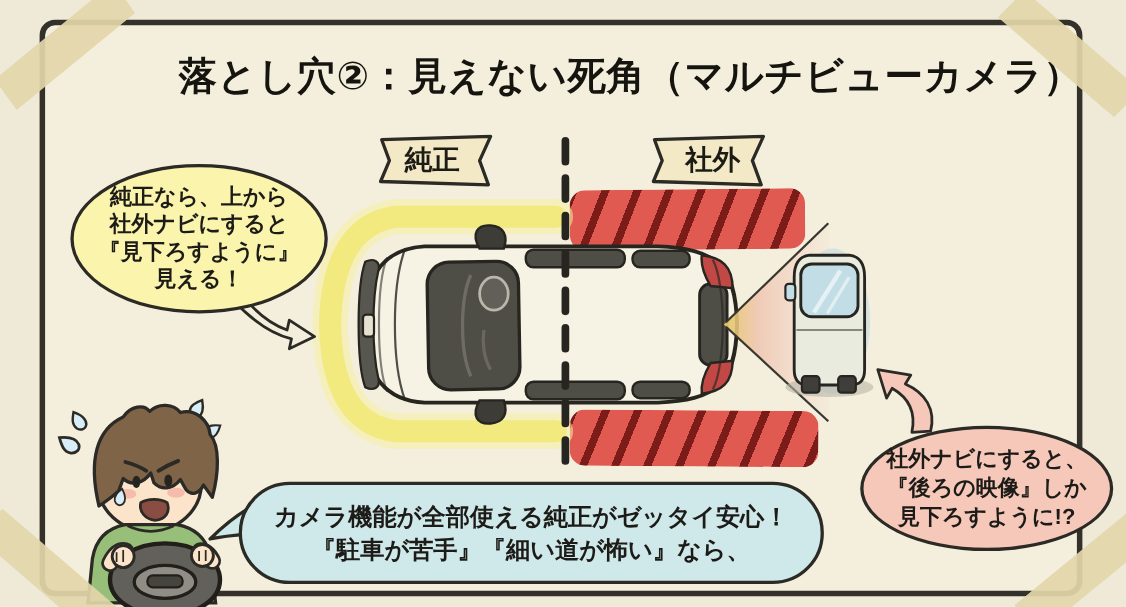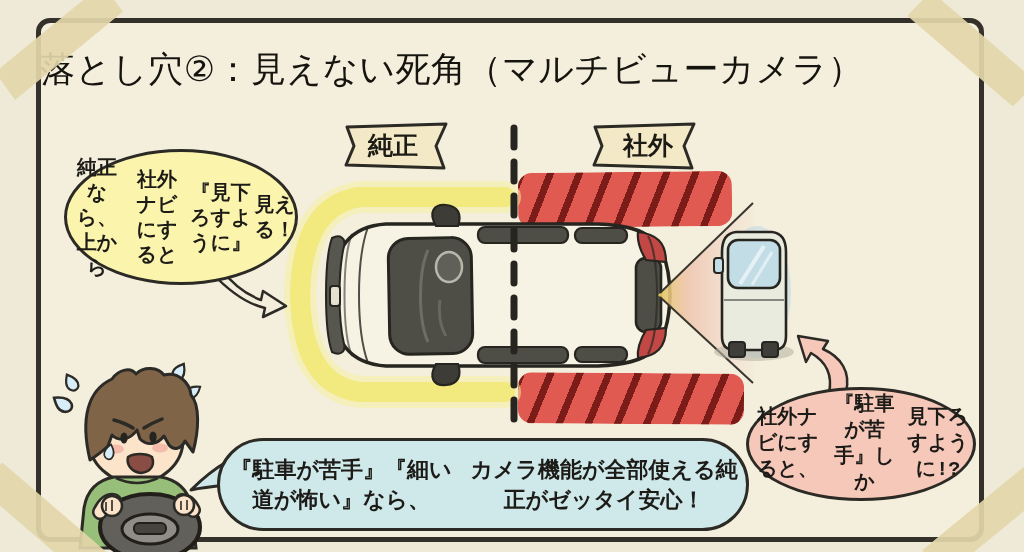--- a/index.html
+++ b/index.html
@@ -5,36 +5,36 @@
   html,body{margin:0;padding:0;background:#e9e3cf;}
   .stage{position:relative;width:1024px;height:552px;overflow:hidden;
          background:#efe9d7;font-family:"Liberation Sans","DejaVu Sans",sans-serif;}
   .frame{position:absolute;left:36px;top:18px;width:948px;height:524px;box-sizing:border-box;
          border:5px solid #34312a;border-radius:14px;background:#f4efdc;z-index:1;}
   .hatch{position:absolute;z-index:2;border-radius:14px;background-color:#e15a51;
          background-image:repeating-linear-gradient(112deg,#7c1c19 0 7px,rgba(0,0,0,0) 7px 27px);}
   .hatch-top{left:518px;top:172px;width:214px;height:55px;transform:rotate(-0.6deg);}
   .hatch-bottom{left:518px;top:373px;width:226px;height:51px;transform:rotate(0.4deg);}
   #art{position:absolute;left:0;top:0;z-index:3;}
-  .title{position:absolute;left:40px;top:46px;width:944px;z-index:4;text-align:left;
-         font-size:35px;font-weight:400;color:#15140f;letter-spacing:0.5px;}
+  .title{position:absolute;left:40px;top:46px;width:944px;z-index:4;text-align:right;
+         font-size:35px;font-weight:700;color:#15140f;letter-spacing:0.5px;}
   .banner{position:absolute;width:122px;height:48px;z-index:4;}
   .banner-left{left:332px;top:122px;}
   .banner-right{left:587px;top:122px;}
   .banner svg{position:absolute;left:0;top:0;}
   .banner-text{position:absolute;inset:0;display:flex;align-items:center;justify-content:center;
          font-size:25px;font-weight:800;color:#1d1b15;padding-bottom:2px;}
   .bubble{position:absolute;z-index:4;box-sizing:border-box;border:3.5px solid #2b2a25;
-          display:flex;flex-direction:row;justify-content:center;align-items:center;
+          display:flex;flex-direction:column;justify-content:center;align-items:center;
           text-align:center;font-weight:800;color:#1c1b17;}
   .bubble span{display:block;}
   .bubble-oem{left:64px;top:149px;width:234px;height:136px;border-radius:50%;
           background:#fbf4ac;font-size:20px;line-height:25px;}
-  .bubble-aftermarket{left:746px;top:387px;width:230px;height:114px;border-radius:50%;
-          background:#f5c8ba;font-size:20px;line-height:26px;font-family:Liberation Mono, monospace;}
+  .bubble-aftermarket{left:782px;top:387px;width:230px;height:114px;border-radius:50%;
+          background:#f5c8ba;font-size:20px;line-height:26px;}
   .bubble-conclusion{left:217px;top:438px;width:532px;height:93px;border-radius:48px;
           background:#cfe8e9;font-size:22px;line-height:30px;}
   .tape{position:absolute;width:142px;height:36px;background:#e3d6aa;opacity:0.92;z-index:6;
         clip-path:polygon(2% 0,100% 5%,98% 100%,0 95%);}
   .tape-tl{left:-12px;top:24px;transform:rotate(-40deg);}
   .tape-tr{left:901px;top:31px;transform:rotate(40deg);}
   .tape-bl{left:-28px;top:502px;transform:rotate(40deg);}
   .tape-br{left:915px;top:502px;transform:rotate(-40deg);}
 </style>
 </head>
@@ -161,27 +161,27 @@
 
   <div class="bubble bubble-oem">
     <span>純正なら、上から</span>
     <span>社外ナビにすると</span>
     <span>『見下ろすように』</span>
     <span>見える！</span>
   </div>
 
   <div class="bubble bubble-aftermarket">
     <span>社外ナビにすると、</span>
-    <span>『駐車が苦手』しか</span>
+    <span>『後ろの映像』しか</span>
     <span>見下ろすように!?</span>
   </div>
 
   <div class="bubble bubble-conclusion">
+    <span>カメラ機能が全部使える純正がゼッタイ安心！</span>
     <span>『駐車が苦手』『細い道が怖い』なら、</span>
-    <span>カメラ機能が全部使える純正がゼッタイ安心！</span>
   </div>
 
   <div class="tape tape-tl"></div>
   <div class="tape tape-tr"></div>
   <div class="tape tape-bl"></div>
   <div class="tape tape-br"></div>
 
 </div>
 
 </body></html>

